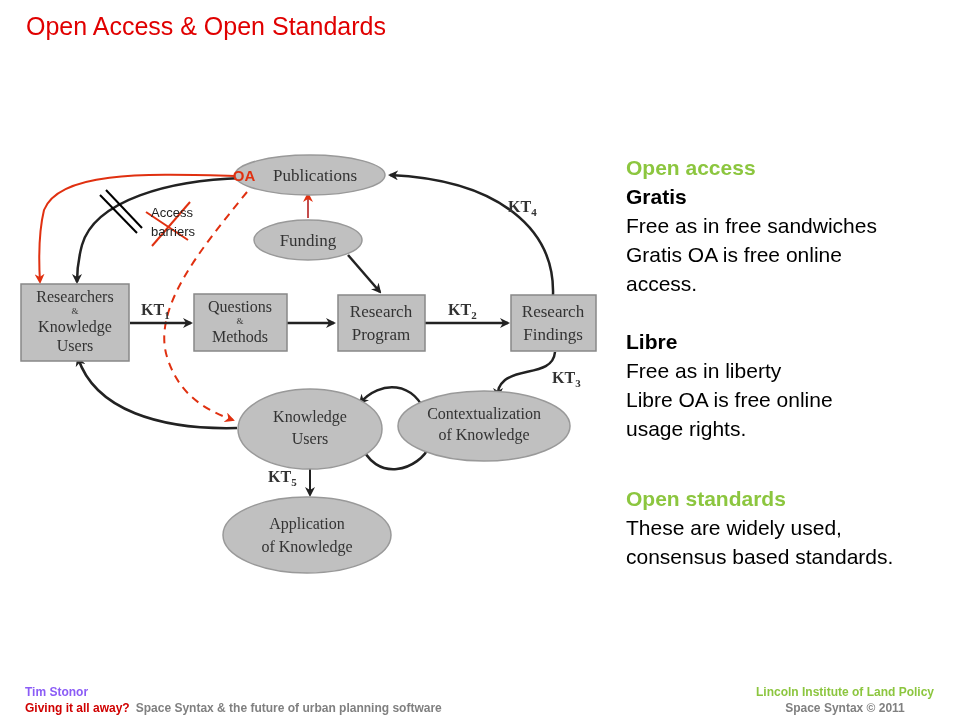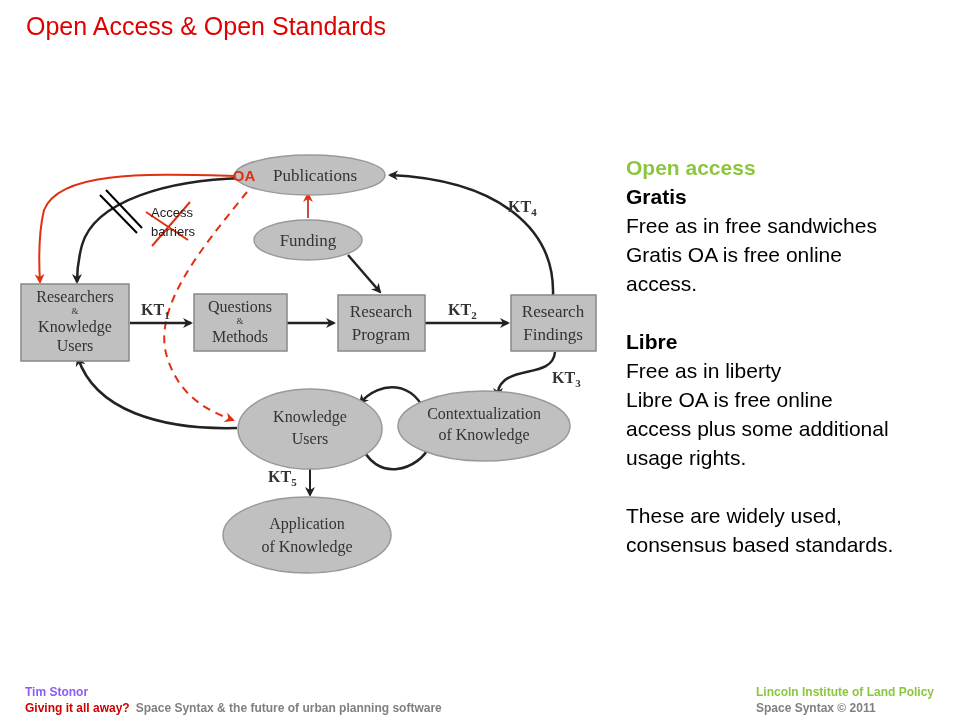--- a/index.html
+++ b/index.html
@@ -10,21 +10,21 @@
   .serif { font-family:"Liberation Serif", serif; }
   .right { position:absolute; left:626px; top:141px; width:330px; font-size:21px; line-height:29px; color:#000; }
   .right .green { color:#8cc63f; font-weight:bold;margin-top:12px; }
   .right .bold { font-weight:bold; }
   .right .ital { }
   .right .gap { height:29px; }
   .footer-left { position:absolute; left:25px; top:684px; font-size:12px; line-height:16px; font-weight:bold; }
   .footer-left .author { color:#8b5cf6; }
   .footer-left .red { color:#d00000; }
   .footer-left .grey { color:#808080; margin-left:6px; }
-  .footer-right { position:absolute; right:26px; top:684px; font-size:12px; line-height:16px; font-weight:bold; text-align:left; }
+  .footer-right { position:absolute; right:26px; top:684px; font-size:12px; line-height:16px; font-weight:bold; text-align:center; }
   .footer-right .green { color:#8cc63f; }
   .footer-right .grey { color:#808080; }
 </style>
 </head>
 <body>
 
 <div class="title">Open Access &amp; Open Standards</div>
 
 <div class="diagram">
   <svg width="610" height="440" viewBox="0 0 610 440" xmlns="http://www.w3.org/2000/svg">
@@ -124,23 +124,23 @@
 <div class="right">
   <div class="green">Open access</div>
   <div class="bold">Gratis</div>
   <div class="ital">Free as in free sandwiches</div>
   <div>Gratis OA is free online</div>
   <div>access.</div>
   <div class="gap"></div>
   <div class="bold">Libre</div>
   <div class="ital">Free as in liberty</div>
   <div>Libre OA is free online</div>
-  <div>access plus some additional</div>
   <div>usage rights.</div>
   <div class="gap"></div>
+  <div class="green">Open standards</div>
   <div>These are widely used,</div>
   <div>consensus based standards.</div>
 </div>
 
 <div class="footer-left">
   <div class="author">Tim Stonor</div>
   <div><span class="red">Giving it all away?</span><span class="grey">Space Syntax &amp; the future of urban planning software</span></div>
 </div>
 
 <div class="footer-right">

